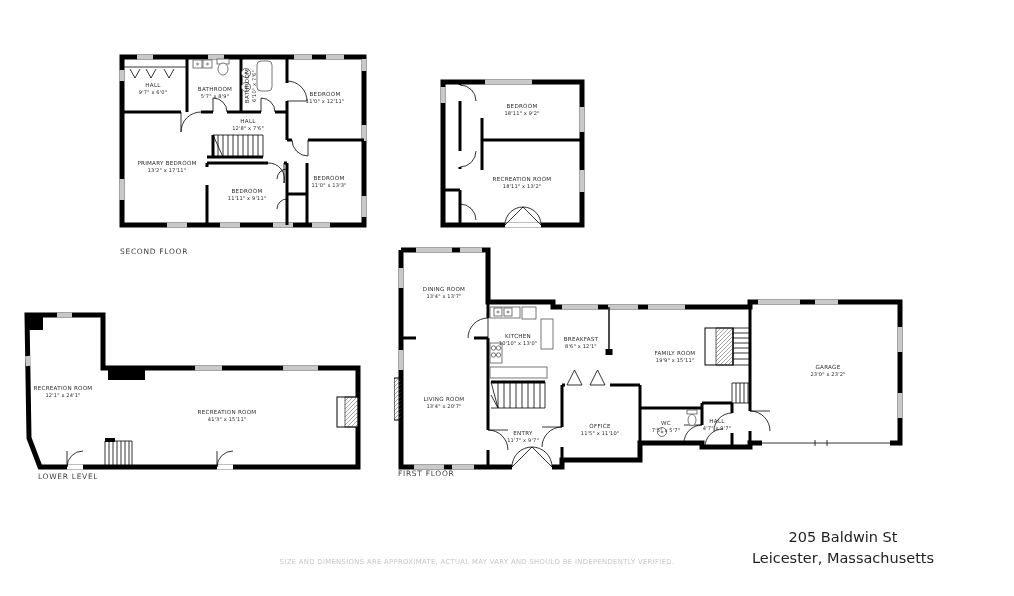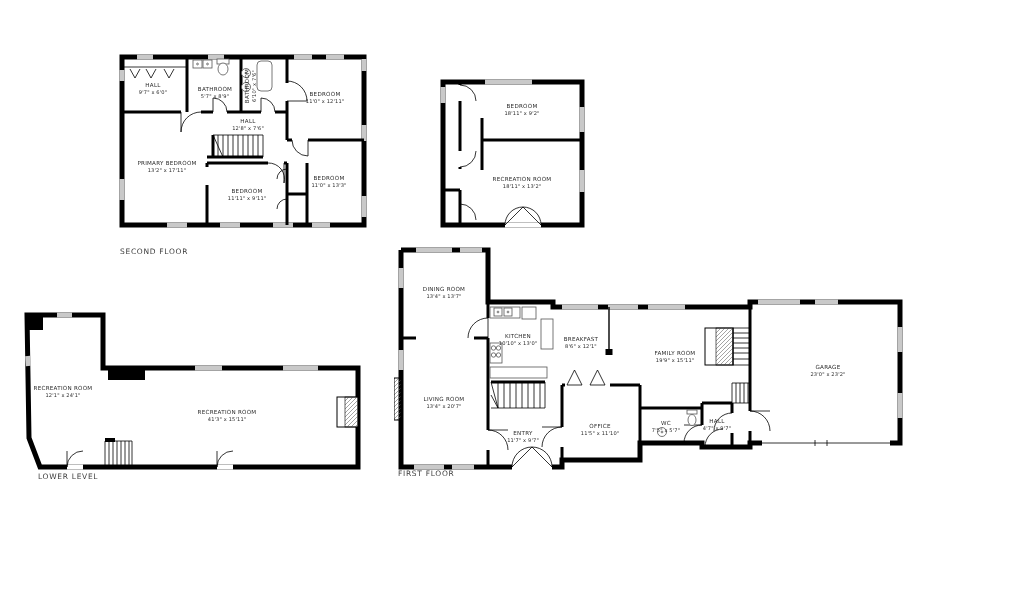--- a/index.html
+++ b/index.html
@@ -352,14 +352,19 @@
       <span class="nm">RECREATION ROOM</span>
       <span class="dm">12'1" x 24'1"</span>
     </div>
     <div class="room-label" style="left:209px;top:108px;">
       <span class="nm">RECREATION ROOM</span>
       <span class="dm">41'3" x 15'11"</span>
     </div>
     <div class="floor-title" style="left:20px;top:164px;">LOWER LEVEL</div>
   </div>
 
+  <div class="address">
+    <span>205 Baldwin St</span>
+    <span>Leicester, Massachusetts</span>
+  </div>
+  <div class="disclaimer">SIZE AND DIMENSIONS ARE APPROXIMATE, ACTUAL MAY VARY AND SHOULD BE INDEPENDENTLY VERIFIED.</div>
 
 </div>
 
 </body></html>

